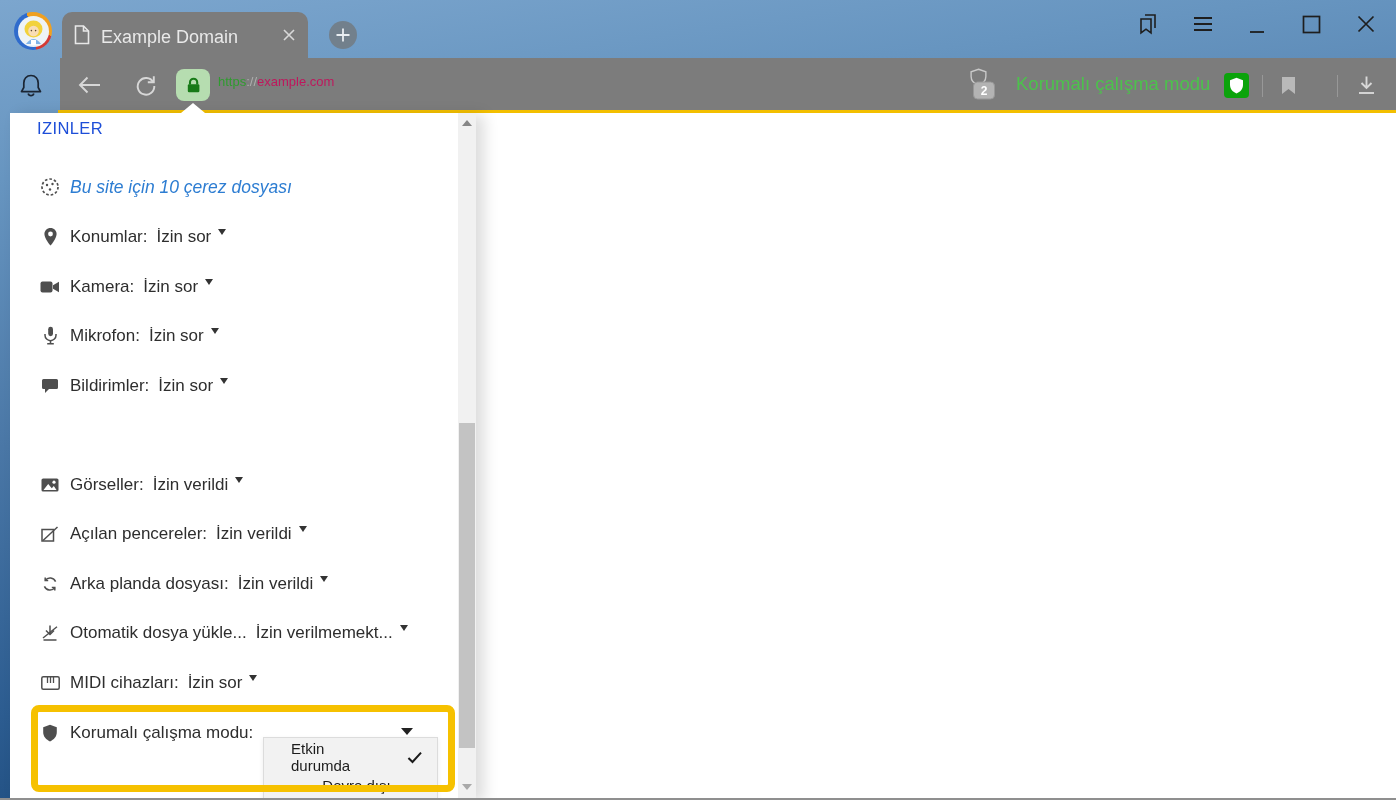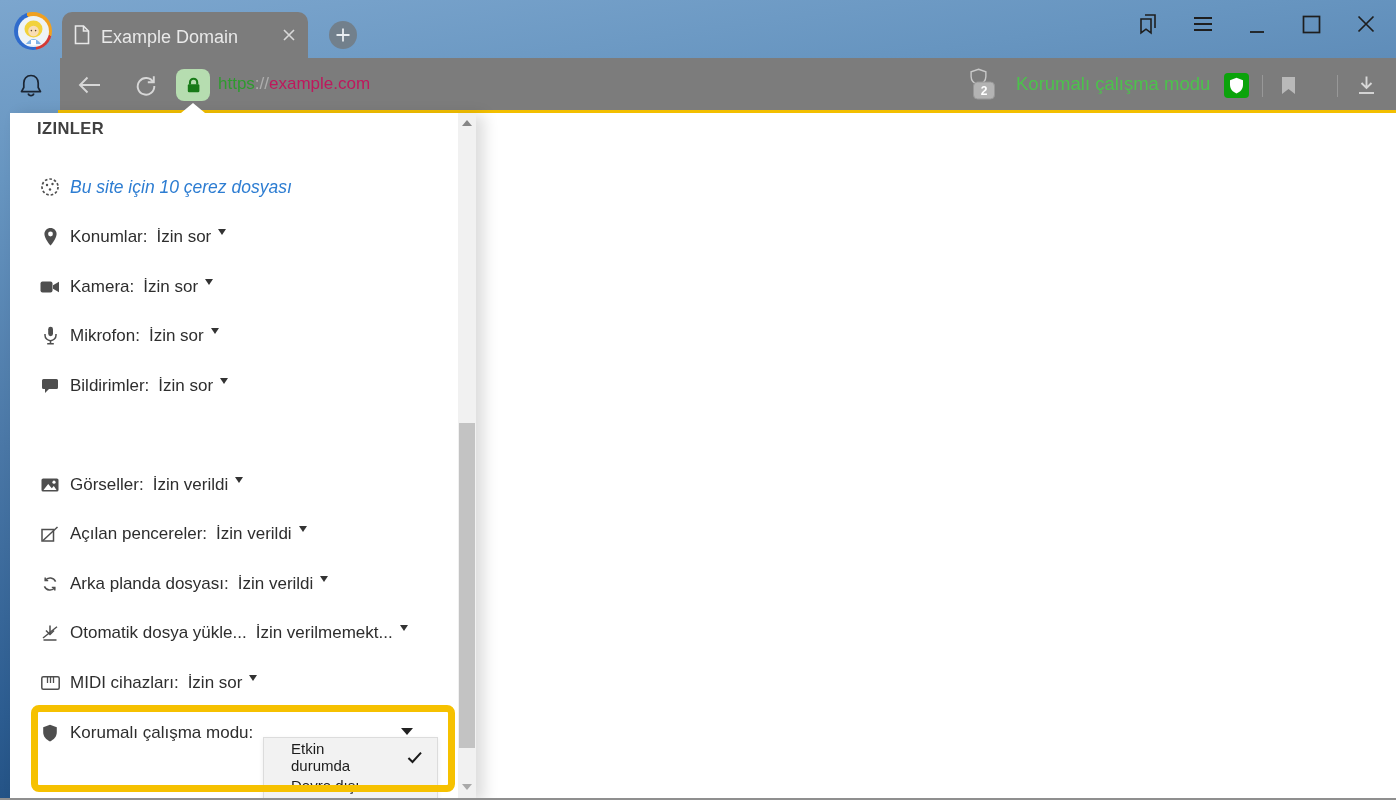--- a/index.html
+++ b/index.html
@@ -21,59 +21,59 @@
   .tab-title{color:#e9e9e9;font-size:18px;margin-left:11px;flex:1;white-space:nowrap;overflow:hidden;}
   .newtab{position:absolute;left:329px;top:21px;width:28px;height:28px;border-radius:50%;
     background:#72808c;z-index:2;display:flex;align-items:center;justify-content:center;}
 
   .winbtn{position:absolute;top:10px;z-index:2;width:28px;height:28px;
     display:flex;align-items:center;justify-content:center;}
 
   .toolbar{position:absolute;left:60px;top:58px;width:1336px;height:52px;background:#7c7c7c;z-index:3;}
   .tbitem{position:absolute;z-index:4;display:flex;align-items:center;justify-content:center;}
   .lockbadge{left:176px;top:69px;width:34px;height:32px;border-radius:8px;background:#b6ddb0;}
-  .url{left:218px;top:74px;font-size:17px;white-space:nowrap;}
+  .url{left:218px;top:74px;font-size:13px;white-space:nowrap;}
   .url .scheme{color:#2f9b2f;}
   .url .sep{color:#aeaeae;}
   .url .host{color:#be185d;}
   .protlabel{left:1016px;top:73px;font-size:18.5px;color:#4cc24c;white-space:nowrap;}
   .greenshield{left:1224px;top:73px;width:25px;height:25px;border-radius:4px;background:#0ba30b;}
   .vsep{position:absolute;top:75px;width:1px;height:22px;background:#989898;z-index:4;}
 
   .accent{position:absolute;left:58px;top:110px;width:1338px;height:3px;background:#f3bf00;z-index:5;}
   .page{position:absolute;left:10px;top:113px;width:1386px;height:687px;background:#fff;z-index:5;}
 
   
   .popup{position:absolute;left:10px;top:113px;width:466px;height:687px;background:#fff;z-index:6;
     box-shadow:8px 2px 14px rgba(0,0,0,0.14);}
   .notch{position:absolute;left:181px;top:103px;width:0;height:0;z-index:7;
     border-left:12px solid transparent;border-right:12px solid transparent;border-bottom:10px solid #fff;}
-  .panel-title{position:absolute;left:37px;top:119px;font-size:16.5px;font-weight:bold;
-    letter-spacing:0.4px;color:#404040;z-index:7;}
+  .panel-title{position:absolute;left:37px;top:119px;font-size:16.5px;font-weight:normal;
+    letter-spacing:0.4px;color:#1d4ed8;z-index:7;}
   .row{position:absolute;left:38px;height:28px;display:flex;align-items:center;z-index:7;
     font-size:17px;color:#2e2e2e;white-space:nowrap;}
   .ric{width:24px;display:flex;align-items:center;justify-content:center;margin-right:8px;}
   .rval{display:flex;align-items:flex-start;margin-left:9px;cursor:pointer;}
   .caret{width:0;height:0;border-left:4.5px solid transparent;border-right:4.5px solid transparent;
     border-top:6px solid #333;margin-left:7px;margin-top:2px;}
   .linkrow{color:#2d7dd2;font-size:17.5px;font-style:italic;}
 
   .scrollbar{position:absolute;left:448px;top:0;width:18px;height:687px;background:#f1f1f1;z-index:8;}
   .sb-up{position:absolute;left:4px;top:7px;width:0;height:0;
     border-left:5px solid transparent;border-right:5px solid transparent;border-bottom:6px solid #868686;}
   .sb-thumb{position:absolute;left:1px;top:310px;width:16px;height:325px;background:#c3c3c3;}
   .sb-down{position:absolute;left:4px;bottom:10px;width:0;height:0;
     border-left:5px solid transparent;border-right:5px solid transparent;border-top:6px solid #a9a9a9;}
 
   .bigcaret{position:absolute;left:401px;top:728px;width:0;height:0;z-index:7;
     border-left:6px solid transparent;border-right:6px solid transparent;border-top:7px solid #222;}
 
   .dropdown{position:absolute;left:263px;top:737px;width:175px;height:63px;background:#f2f2f2;
     border:1px solid #dcdcdc;z-index:8;padding-top:5px;box-shadow:0 2px 5px rgba(0,0,0,0.08);}
-  .opt{height:28px;display:flex;align-items:center;justify-content:flex-start;
+  .opt{height:28px;display:flex;align-items:center;justify-content:center;
     padding:0 15px 0 27px;font-size:15px;color:#1c1c1c;cursor:pointer;gap:22px;}
 
   .highlight{position:absolute;left:31px;top:705px;width:424px;height:87px;z-index:9;
     border:7px solid #f6c100;border-radius:8px;pointer-events:none;}
   .bottomedge{position:absolute;left:0;top:798px;width:1396px;height:2px;background:#8f8f8f;z-index:10;}
 </style>
 </head>
 <body>
 
 <div id="app">

